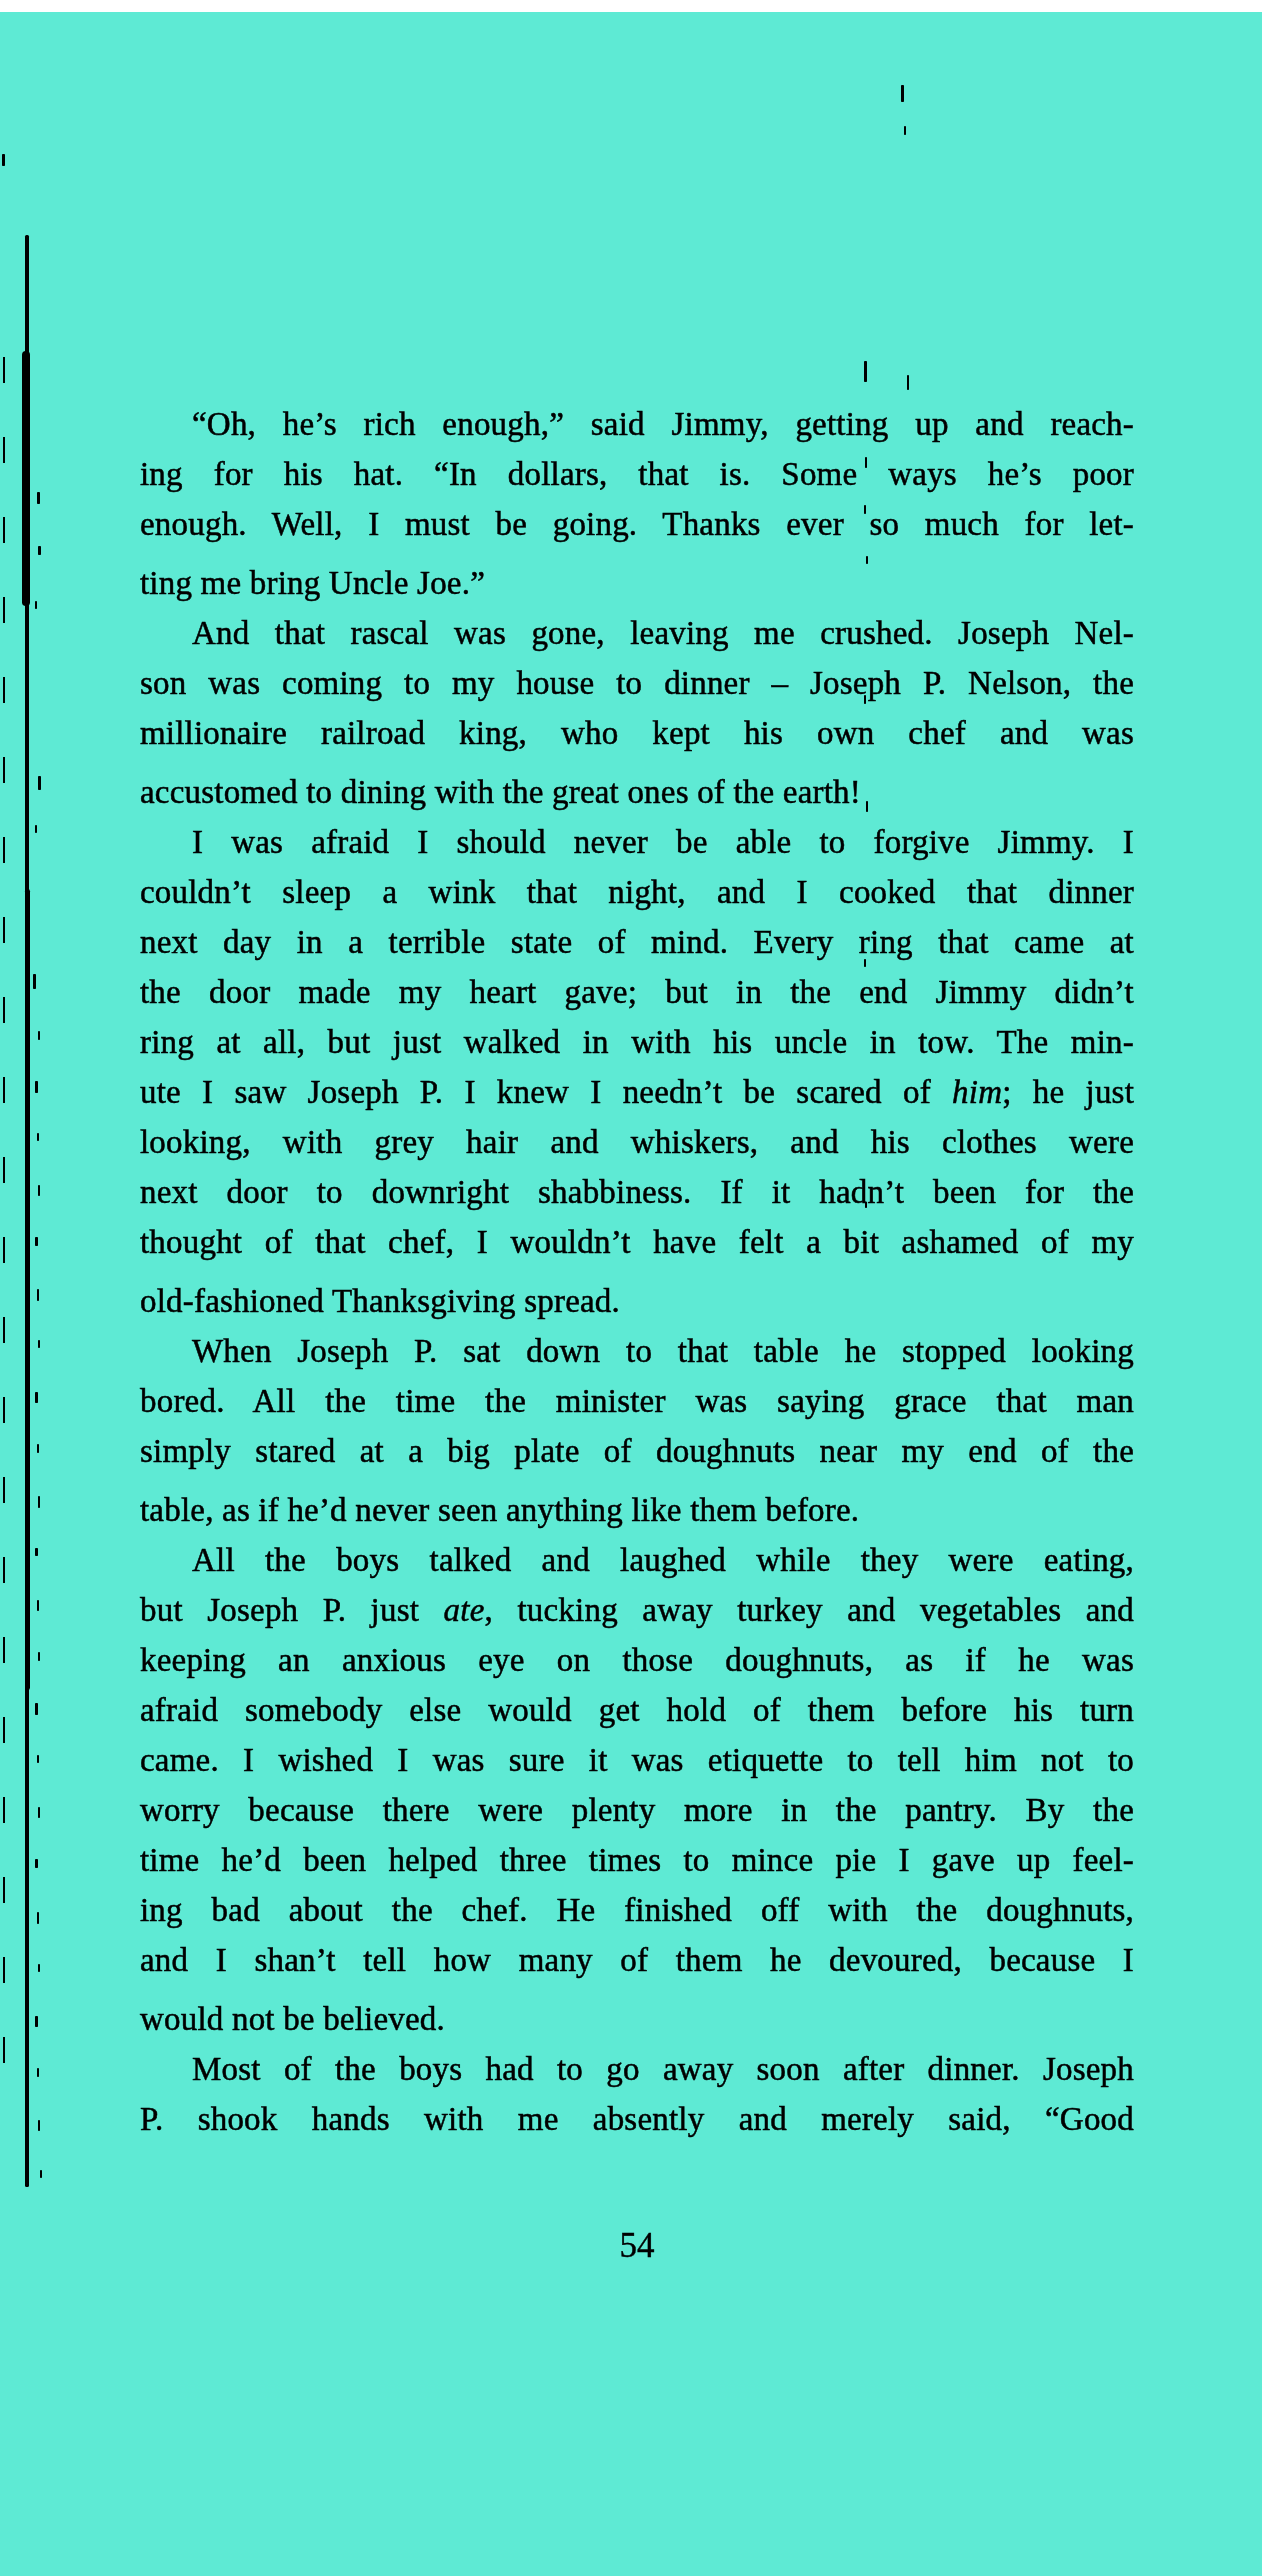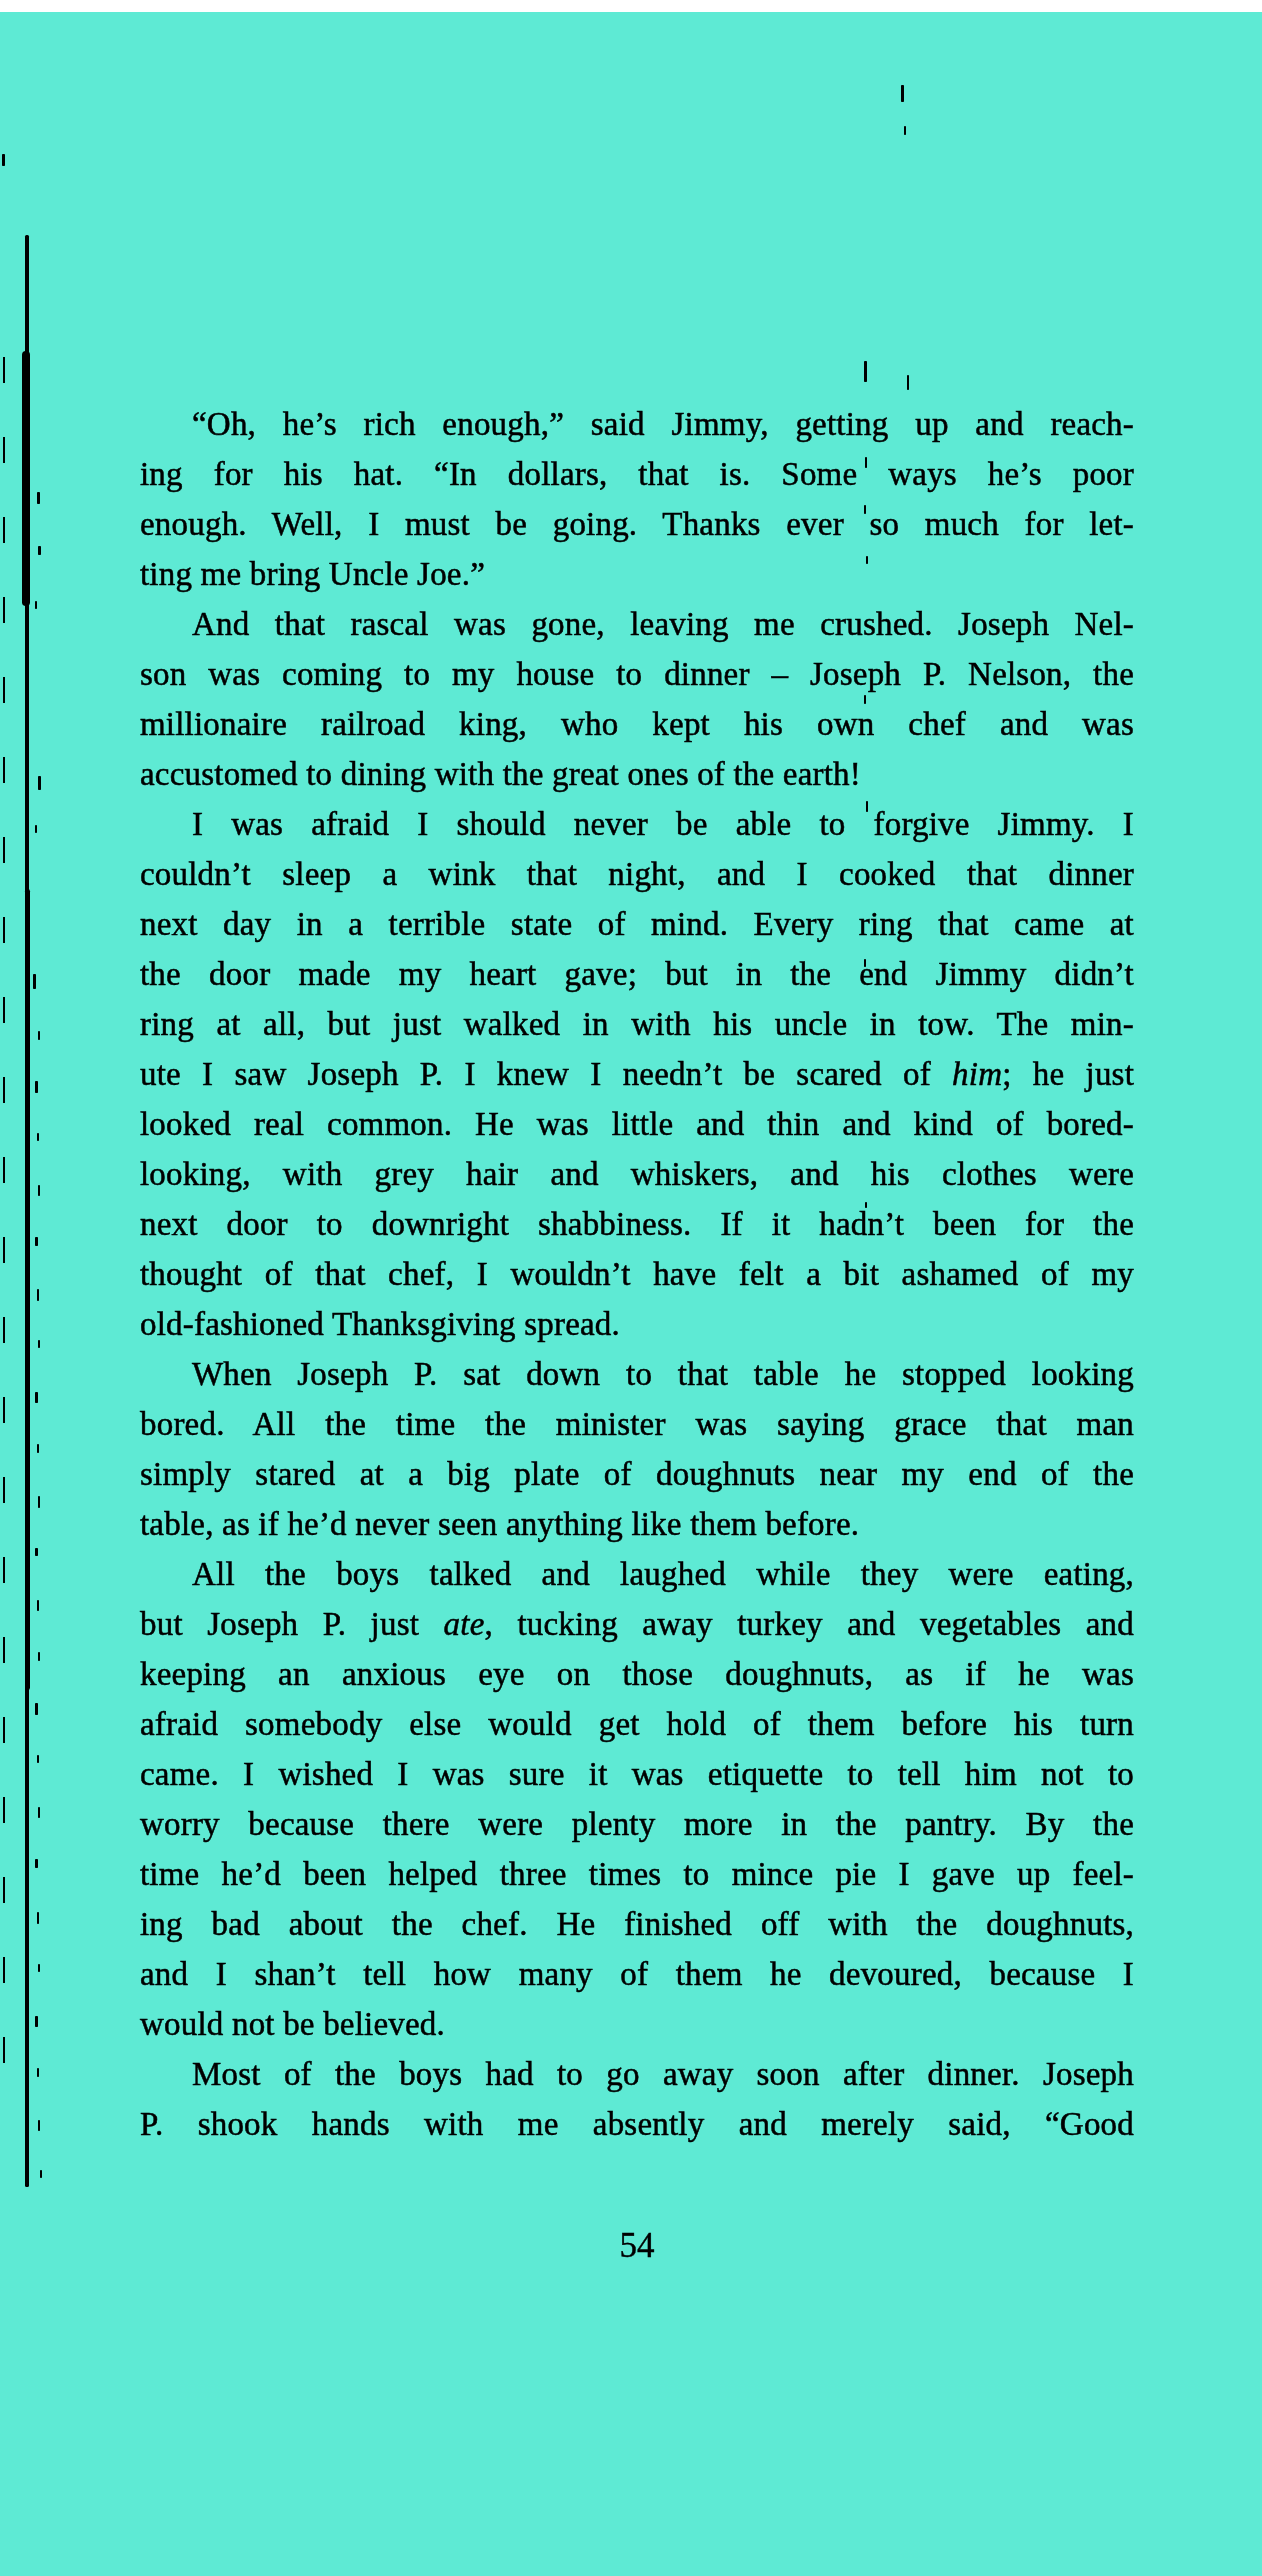--- a/index.html
+++ b/index.html
@@ -21,21 +21,21 @@
     letter-spacing:0.2px;
   }
   .paragraph{margin:0;padding:0;}
   .line{
     height:50px;
     text-align:justify;
     text-align-last:justify;
     white-space:normal;
     overflow:visible;
   }
-  .line.noj{text-align-last:left;}
+  .line.noj{text-align-last:left;margin-top:9px;}
   .line.indent{text-indent:52px;}
   .it{font-style:italic;}
 
   
   .pagenum{
     position:absolute;
     left:140px;top:2211px;width:994px;
     text-align:center;
     font-size:35px;line-height:46px;
     color:#000;
@@ -119,21 +119,20 @@
         <div class="line"><span>millionaire railroad king, who kept his own chef and was</span></div>
         <div class="line noj"><span>accustomed to dining with the great ones of the earth!</span></div>
       </div>
       <div class="paragraph">
         <div class="line indent"><span>I was afraid I should never be able to forgive Jimmy. I</span></div>
         <div class="line"><span>couldn’t sleep a wink that night, and I cooked that dinner</span></div>
         <div class="line"><span>next day in a terrible state of mind. Every ring that came at</span></div>
         <div class="line"><span>the door made my heart gave; but in the end Jimmy didn’t</span></div>
         <div class="line"><span>ring at all, but just walked in with his uncle in tow. The min-</span></div>
         <div class="line"><span>ute I saw Joseph P. I knew I needn’t be scared of </span><span class="it">him</span><span>; he just</span></div>
-        <div class="line"><span>looked real common. He was little and thin and kind of bored-</span></div>
         <div class="line"><span>looking, with grey hair and whiskers, and his clothes were</span></div>
         <div class="line"><span>next door to downright shabbiness. If it hadn’t been for the</span></div>
         <div class="line"><span>thought of that chef, I wouldn’t have felt a bit ashamed of my</span></div>
         <div class="line noj"><span>old-fashioned Thanksgiving spread.</span></div>
       </div>
       <div class="paragraph">
         <div class="line indent"><span>When Joseph P. sat down to that table he stopped looking</span></div>
         <div class="line"><span>bored. All the time the minister was saying grace that man</span></div>
         <div class="line"><span>simply stared at a big plate of doughnuts near my end of the</span></div>
         <div class="line noj"><span>table, as if he’d never seen anything like them before.</span></div>

